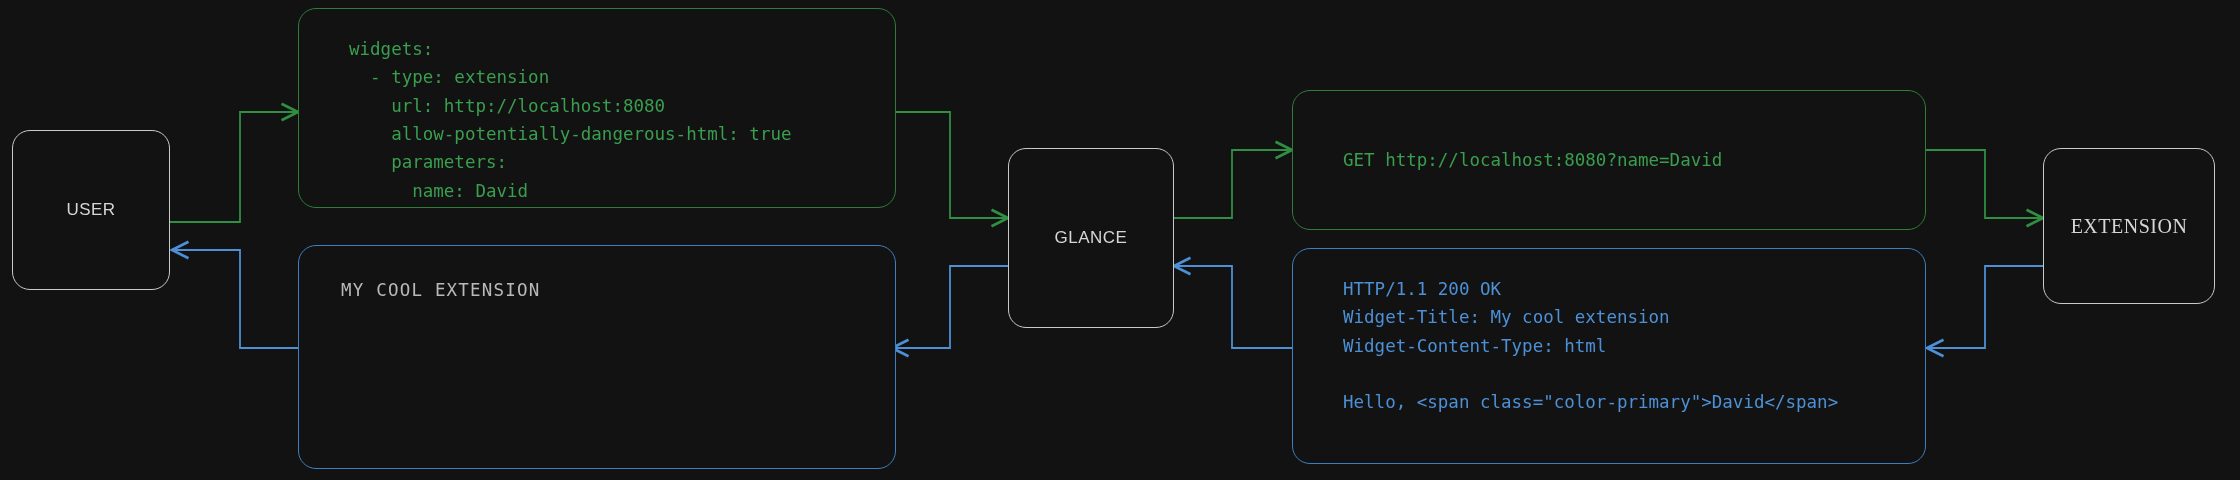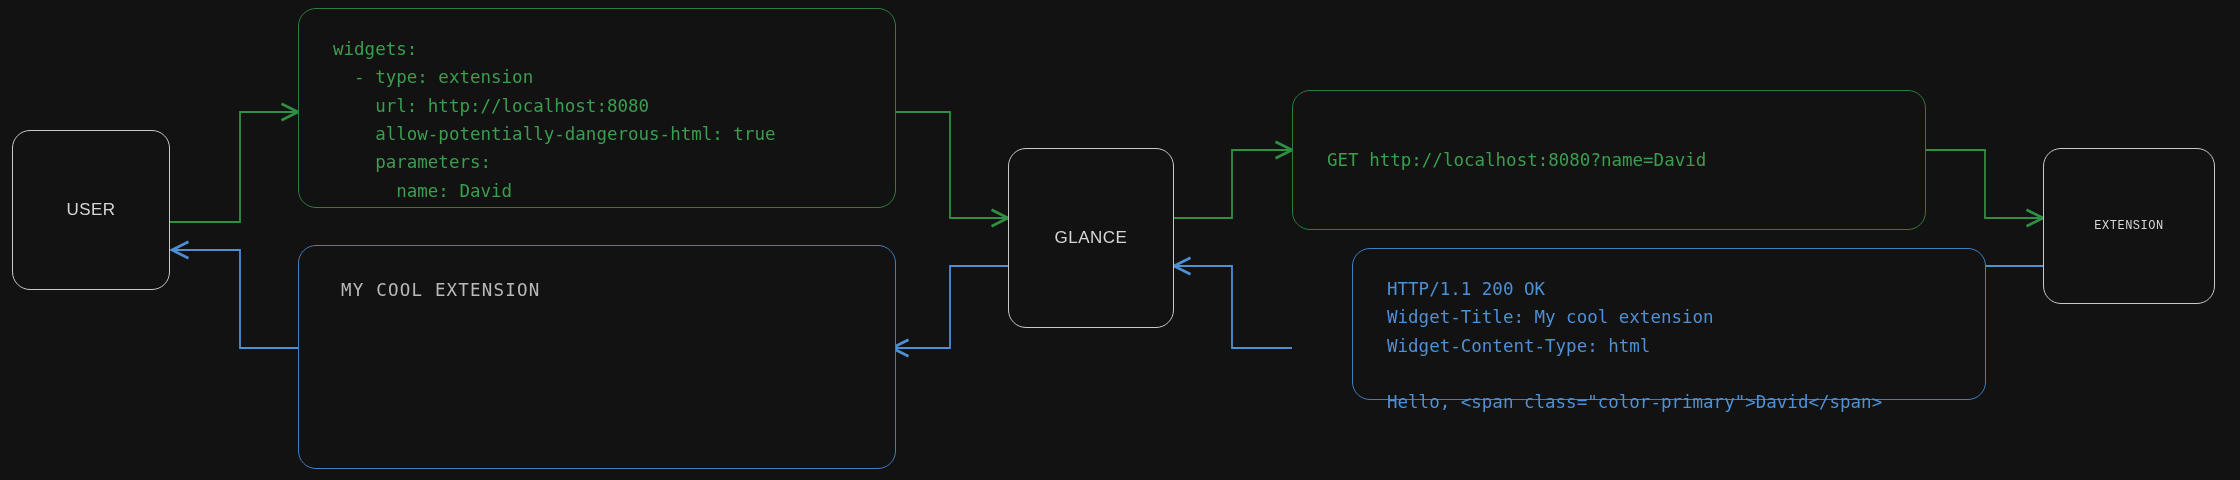--- a/index.html
+++ b/index.html
@@ -40,26 +40,26 @@
   }
   .node-plain .node-label {
     color: #d6d6d6;
     letter-spacing: 0.5px;
   }
   .label-sans {
     font-family: "Liberation Sans", sans-serif;
     font-size: 17px;
   }
   .label-mono {
-    font-family: Liberation Mono, monospace;
-    font-size: 12px;
+    font-family: Liberation Serif, serif;
+    font-size: 20px;
   }
   .node-code {
     border: 1.6px solid #2f7d3b;
-    padding: 26px 34px;
+    padding: 26px 50px;
   }
   .node-code.blue {
     border-color: #3f7fc0;
   }
   pre.code {
     margin: 0;
     font-family: "DejaVu Sans Mono", monospace;
     font-size: 17.5px;
     line-height: 1.62;
     color: #3a9e4f;
@@ -142,21 +142,21 @@
 
   <div class="node node-plain" style="left:1008px; top:148px; width:166px; height:180px;">
     <span class="node-label label-sans">GLANCE</span>
   </div>
 
   <div class="node node-code" style="left:1292px; top:90px; width:634px; height:140px;
               display:flex; align-items:center;">
     <pre class="code">GET http://localhost:8080?name=David</pre>
   </div>
 
-  <div class="node node-code blue" style="left:1352px; top:248px; width:634px; height:152px;">
+  <div class="node node-code blue" style="left:1292px; top:248px; width:634px; height:216px;">
     <pre class="code blue">HTTP/1.1 200 OK
 Widget-Title: My cool extension
 Widget-Content-Type: html
 
 Hello, &lt;span class="color-primary"&gt;David&lt;/span&gt;</pre>
   </div>
 
   <div class="node node-plain" style="left:2043px; top:148px; width:172px; height:156px;">
     <span class="node-label label-mono">EXTENSION</span>
   </div>

